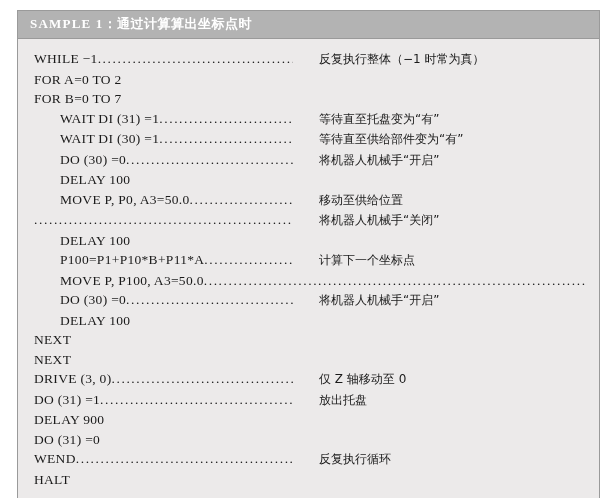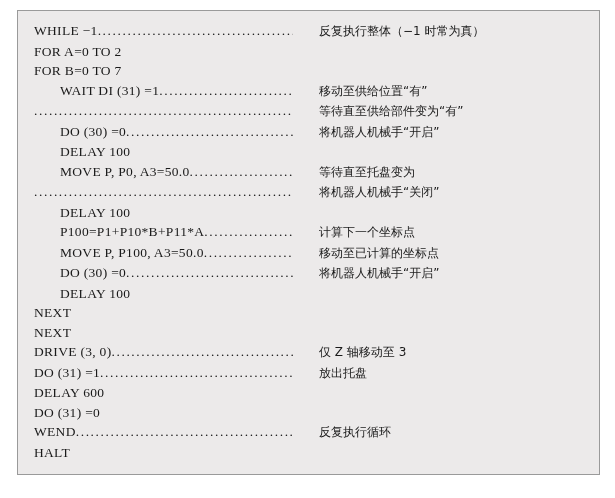--- a/index.html
+++ b/index.html
@@ -97,20 +97,23 @@
     flex: 0 0 268px;
     padding-left: 6px;
     margin-left: 20px;
   }
 </style>
 </head>
 <body>
 
 <div class="sample-box">
 
+  <div class="sample-header">
+    <span class="sample-word">SAMPLE 1</span><span>：</span><span>通过计算算出坐标点时</span>
+  </div>
 
   <div class="code-body">
       <div class="line leadrow">
         <div class="leftpart">
           <span class="code codecol ind0">WHILE −1</span>
         </div>
         <span class="fill"> ................................................................................................................................................................</span>
         <span class="comment commentcol">反复执行整体（−1 时常为真）</span>
       </div>
       <div class="line leadrow">
@@ -125,23 +128,26 @@
           <span class="code codecol ind0">FOR B=0 TO 7</span>
         </div>
         <span class="fill"></span>
         <span class="comment commentcol"></span>
       </div>
       <div class="line leadrow">
         <div class="leftpart">
           <span class="code codecol ind1">WAIT DI (31) =1</span>
         </div>
         <span class="fill"> ................................................................................................................................................................</span>
-        <span class="comment commentcol">移动至供给位置“有”</span>
-      </div>
-      <div class="line leadrow">
+        <span class="comment commentcol">等待直至托盘变为“有”</span>
+      </div>
+      <div class="line leadrow">
+        <div class="leftpart">
+          <span class="code codecol ind1">WAIT DI (30) =1</span>
+        </div>
         <span class="fill"> ................................................................................................................................................................</span>
         <span class="comment commentcol">等待直至供给部件变为“有”</span>
       </div>
       <div class="line leadrow">
         <div class="leftpart">
           <span class="code codecol ind1">DO (30) =0</span>
         </div>
         <span class="fill"> ................................................................................................................................................................</span>
         <span class="comment commentcol">将机器人机械手“开启”</span>
       </div>
@@ -150,21 +156,21 @@
           <span class="code codecol ind1">DELAY 100</span>
         </div>
         <span class="fill"></span>
         <span class="comment commentcol"></span>
       </div>
       <div class="line leadrow">
         <div class="leftpart">
           <span class="code codecol ind1">MOVE P, P0, A3=50.0</span>
         </div>
         <span class="fill"> ................................................................................................................................................................</span>
-        <span class="comment commentcol">等待直至托盘变为</span>
+        <span class="comment commentcol">移动至供给位置</span>
       </div>
       <div class="line leadrow">
         <span class="fill"> ................................................................................................................................................................</span>
         <span class="comment commentcol">将机器人机械手“关闭”</span>
       </div>
       <div class="line leadrow">
         <div class="leftpart">
           <span class="code codecol ind1">DELAY 100</span>
         </div>
         <span class="fill"></span>
@@ -175,21 +181,20 @@
           <span class="code codecol ind1">P100=P1+P10*B+P11*A</span>
         </div>
         <span class="fill"> ................................................................................................................................................................</span>
         <span class="comment commentcol">计算下一个坐标点</span>
       </div>
       <div class="line leadrow">
         <div class="leftpart">
           <span class="code codecol ind1">MOVE P, P100, A3=50.0</span>
         </div>
         <span class="fill"> ................................................................................................................................................................</span>
-        <span class="comment commentcol">移动至已计算的坐标点</span>
       </div>
       <div class="line leadrow">
         <div class="leftpart">
           <span class="code codecol ind1">DO (30) =0</span>
         </div>
         <span class="fill"> ................................................................................................................................................................</span>
         <span class="comment commentcol">将机器人机械手“开启”</span>
       </div>
       <div class="line leadrow">
         <div class="leftpart">
@@ -210,32 +215,32 @@
           <span class="code codecol ind0">NEXT</span>
         </div>
         <span class="fill"></span>
         <span class="comment commentcol"></span>
       </div>
       <div class="line leadrow">
         <div class="leftpart">
           <span class="code codecol ind0">DRIVE (3, 0)</span>
         </div>
         <span class="fill"> ................................................................................................................................................................</span>
-        <span class="comment commentcol">仅 Z 轴移动至 3</span>
+        <span class="comment commentcol">仅 Z 轴移动至 0</span>
       </div>
       <div class="line leadrow">
         <div class="leftpart">
           <span class="code codecol ind0">DO (31) =1</span>
         </div>
         <span class="fill"> ................................................................................................................................................................</span>
         <span class="comment commentcol">放出托盘</span>
       </div>
       <div class="line leadrow">
         <div class="leftpart">
-          <span class="code codecol ind0">DELAY 600</span>
+          <span class="code codecol ind0">DELAY 900</span>
         </div>
         <span class="fill"></span>
         <span class="comment commentcol"></span>
       </div>
       <div class="line leadrow">
         <div class="leftpart">
           <span class="code codecol ind0">DO (31) =0</span>
         </div>
         <span class="fill"></span>
         <span class="comment commentcol"></span>

